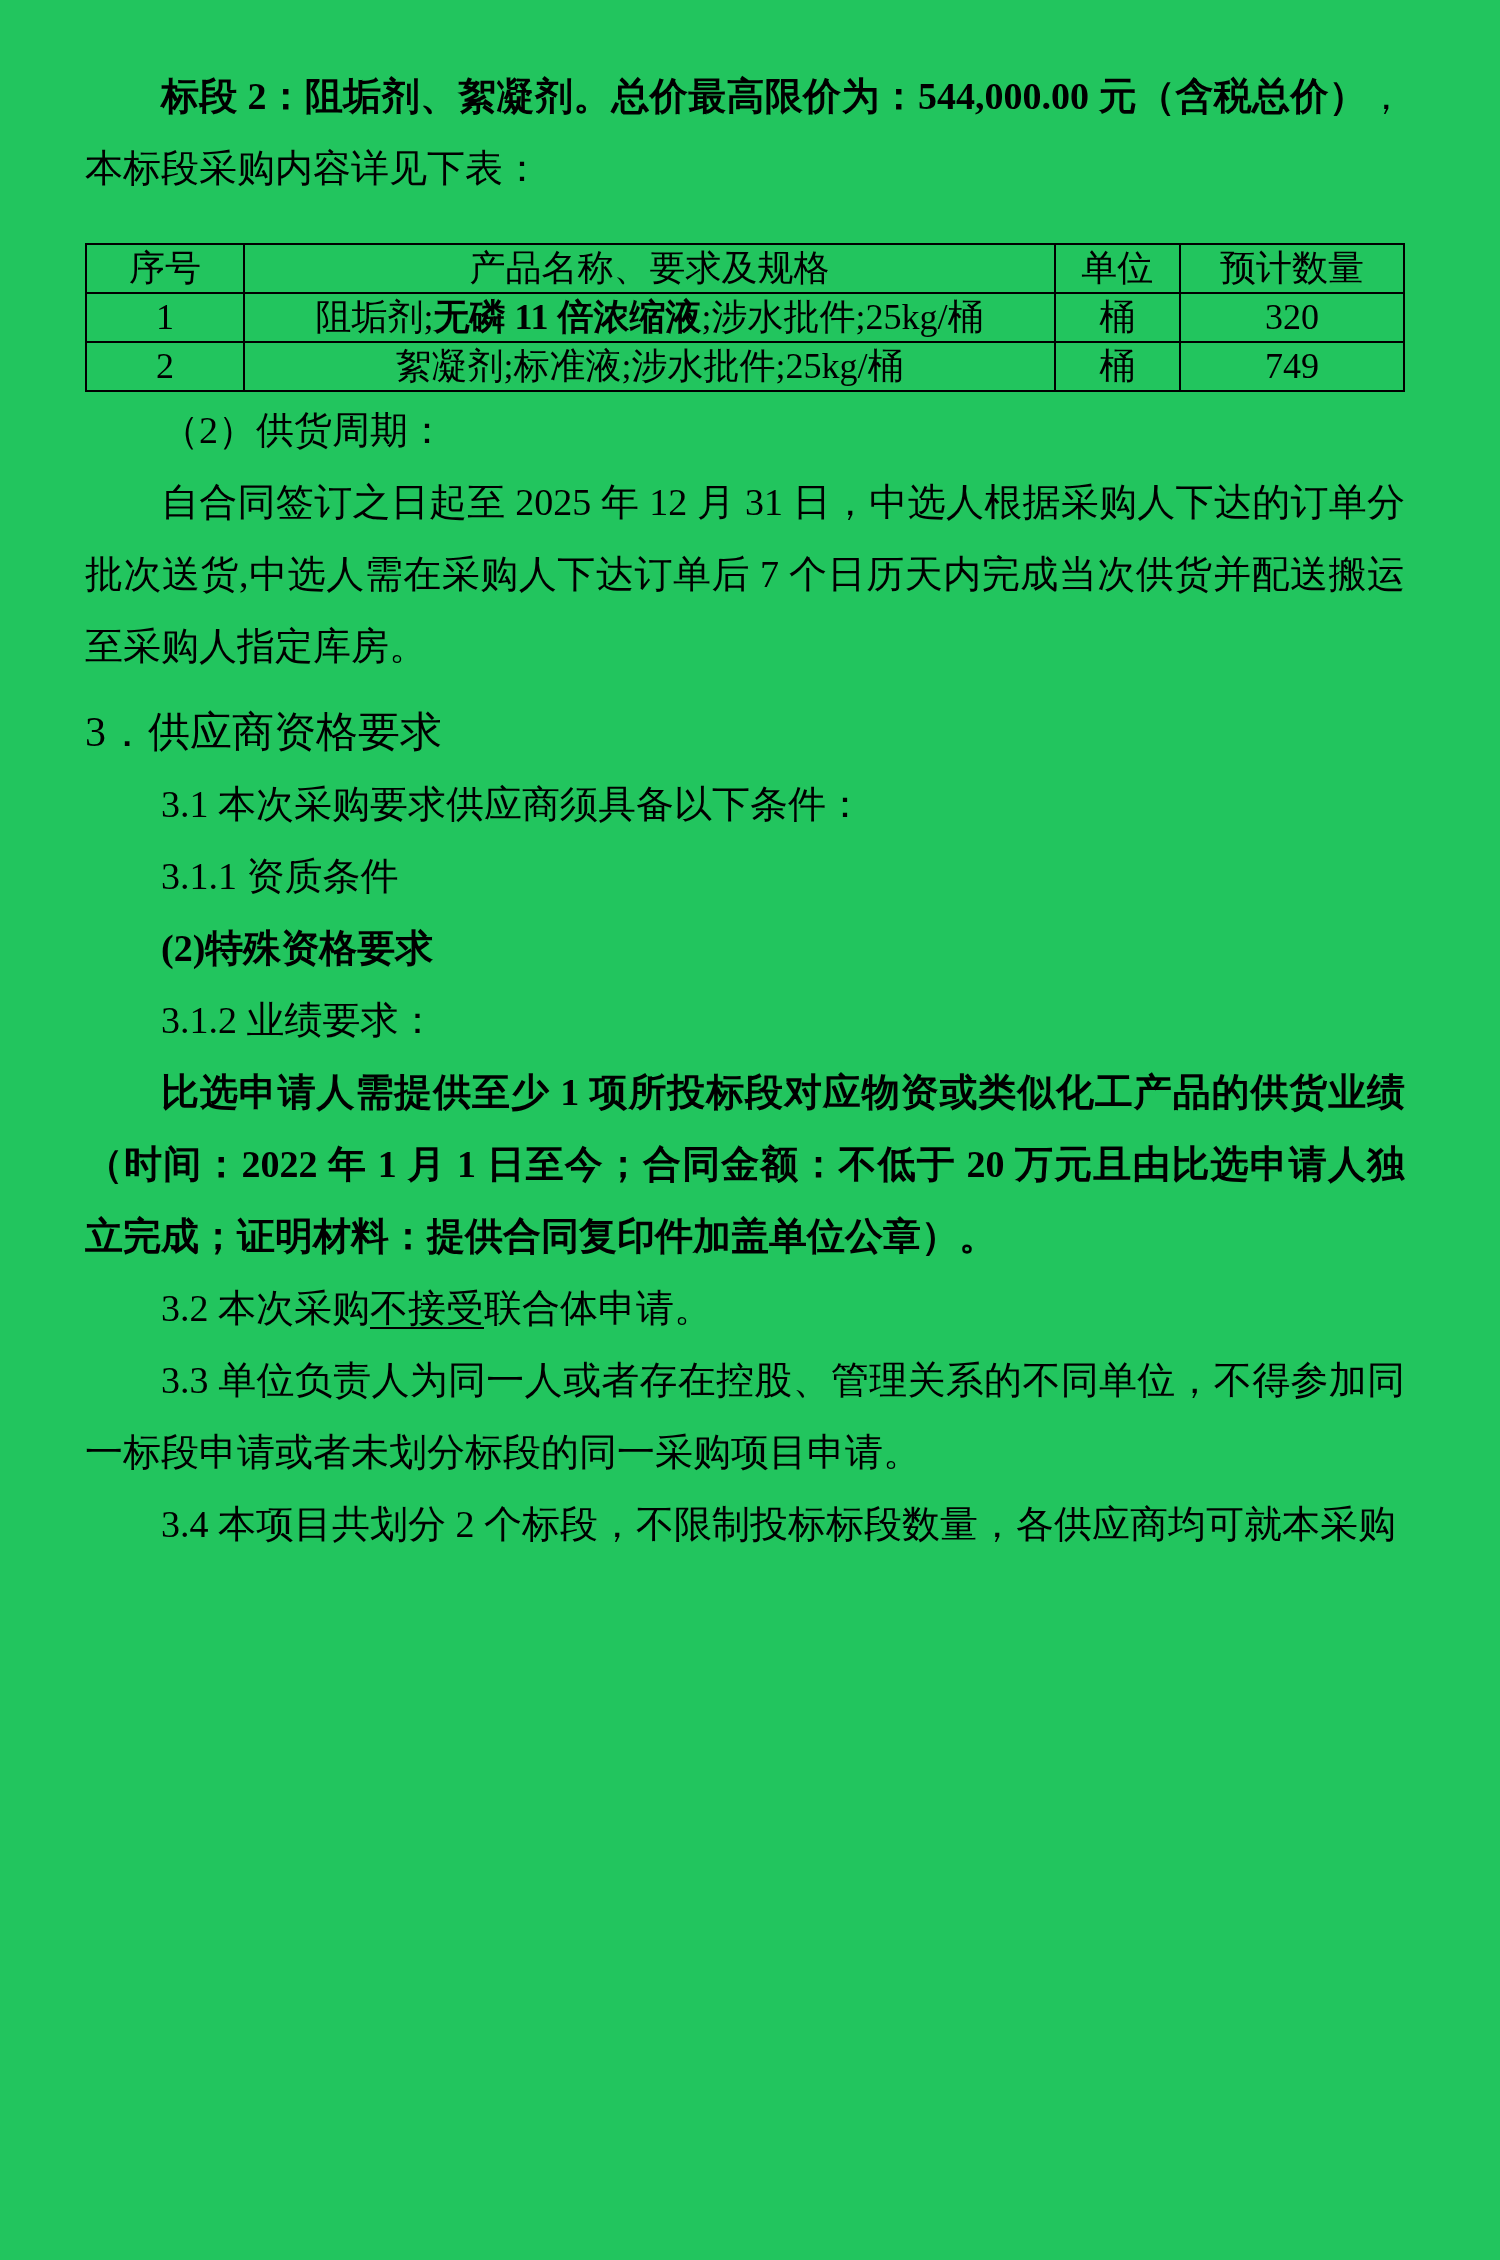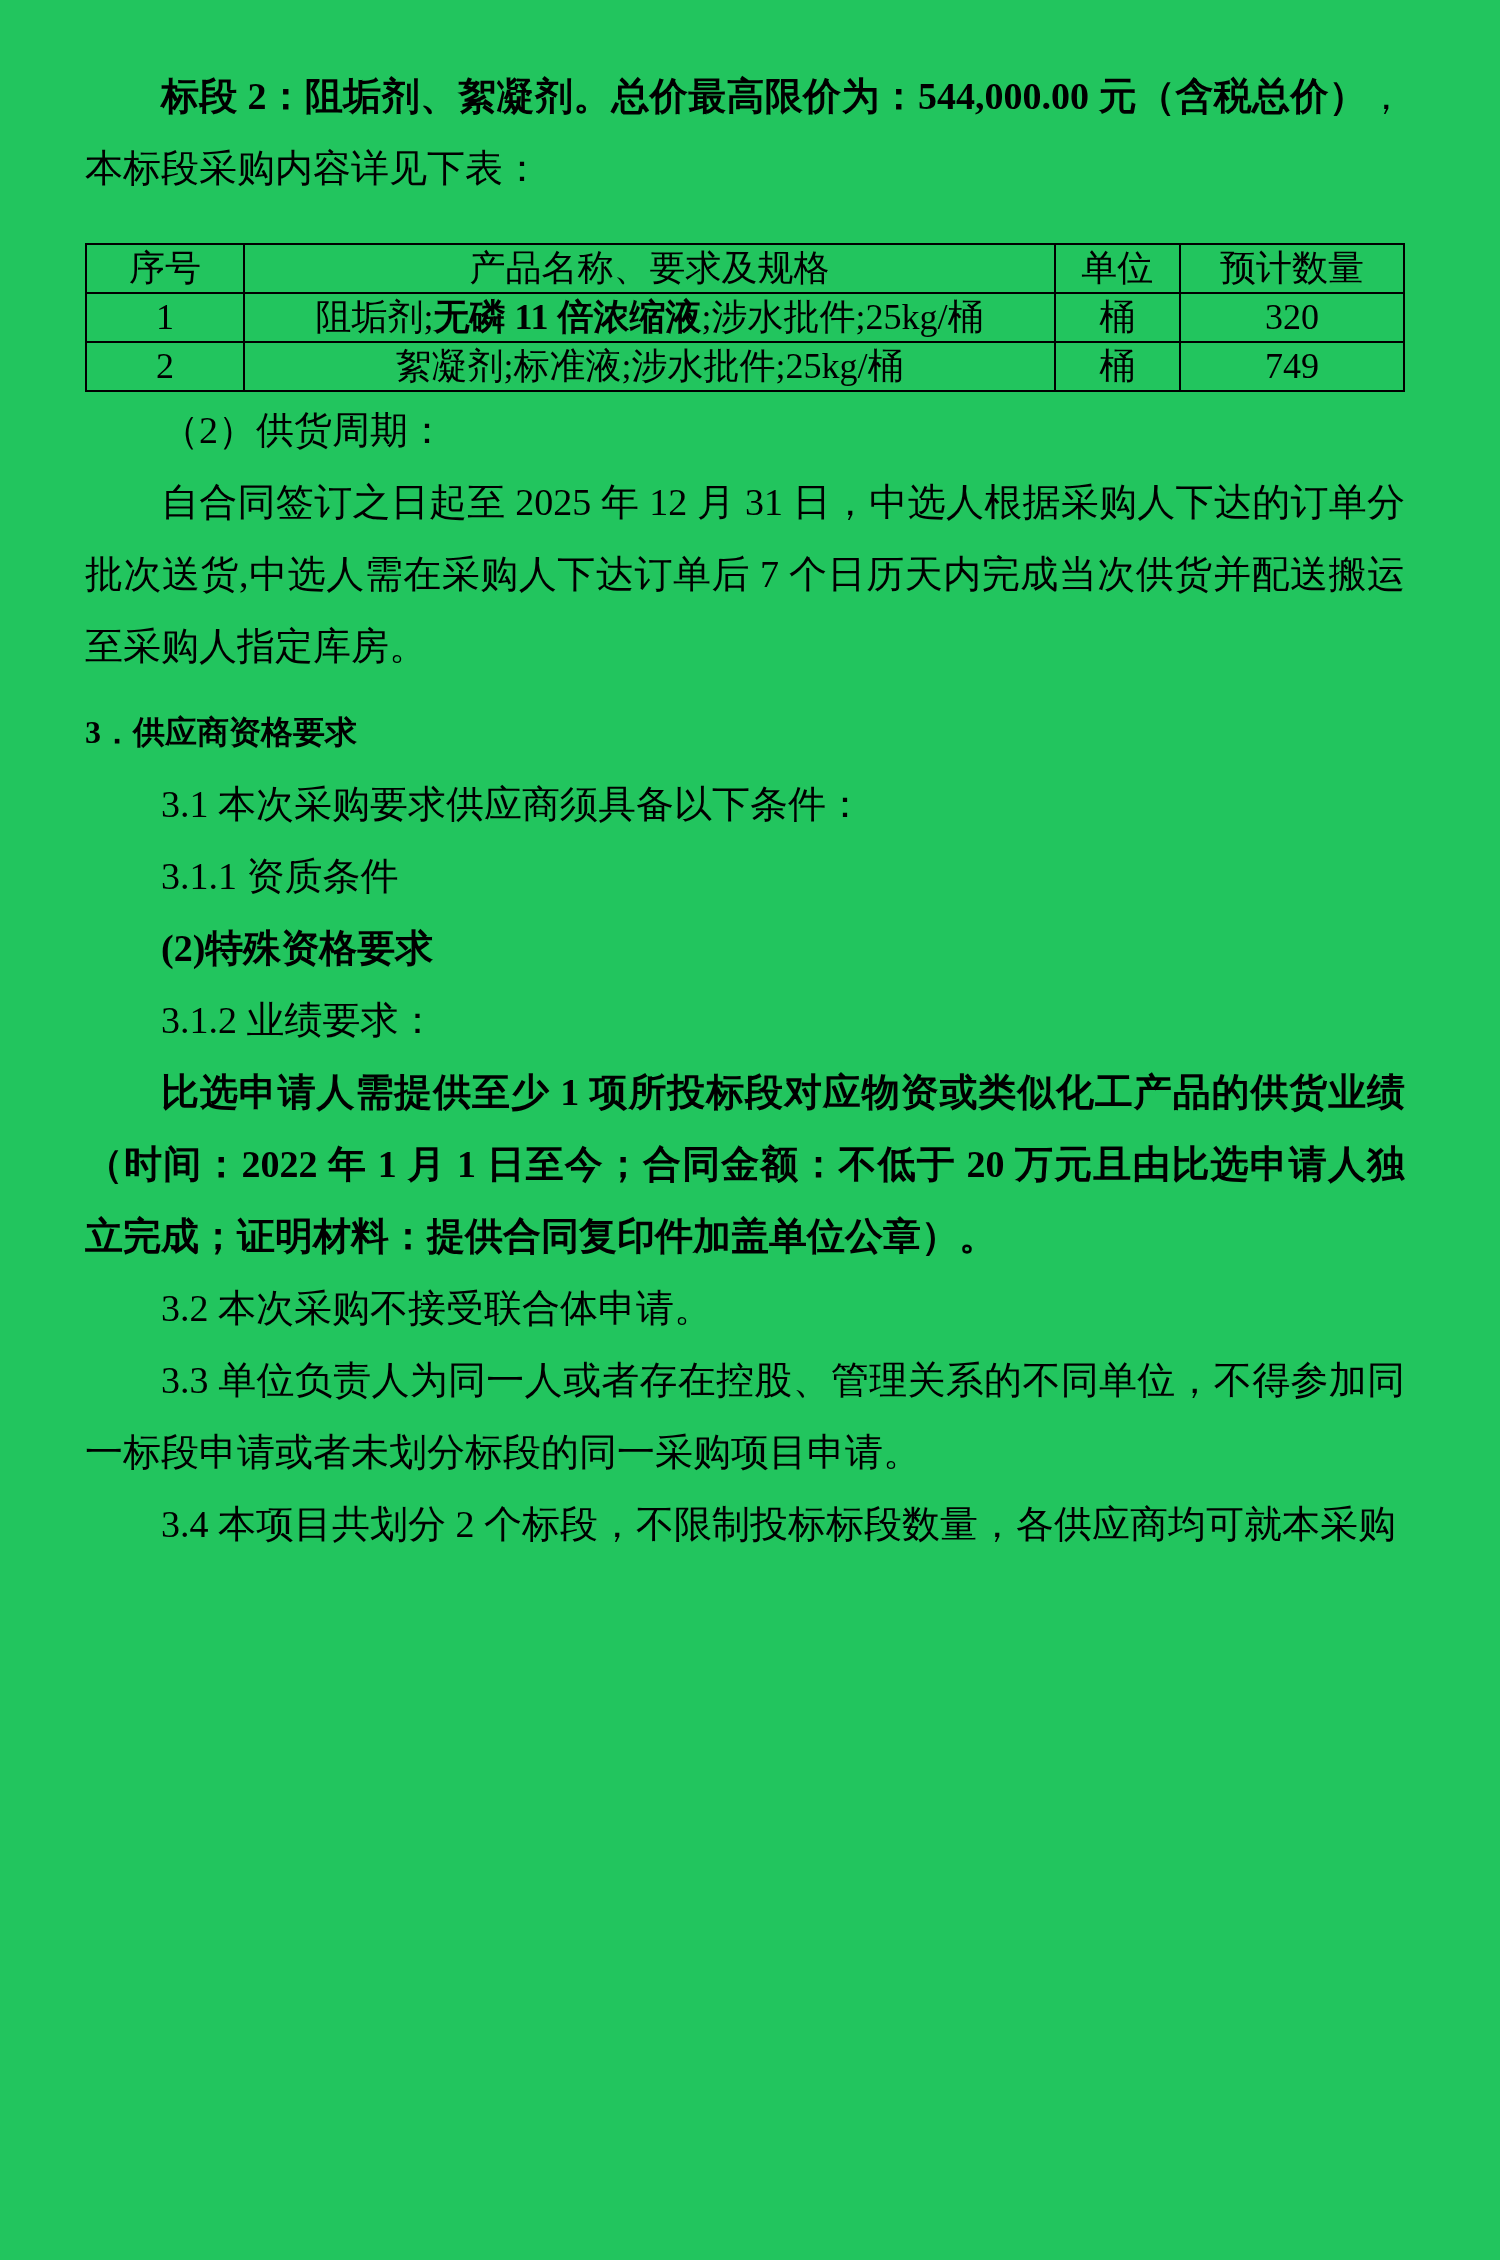--- a/index.html
+++ b/index.html
@@ -24,28 +24,29 @@
   p.para {
     margin: 0;
     font-size: 38px;
     line-height: 72px;
     text-align: justify;
     word-break: break-all;
   }
   p.indent { text-indent: 76px; }
   .b { font-weight: bold; }
   .u {
+    text-decoration: underline;
     text-underline-offset: 6px;
     text-decoration-thickness: 2px;
   }
   p.heading {
     margin: 14px 0 0 0;
-    font-size: 32px;
+    font-size: 42px;
     line-height: 72px;
-    font-weight: bold;
+    font-weight: normal;
     text-indent: 0;
   }
   table.items {
     width: 100%;
     border-collapse: collapse;
     table-layout: fixed;
     margin: 39px 0 2px 0;
   }
   table.items td, table.items th {
     border: 2px solid #000000;

